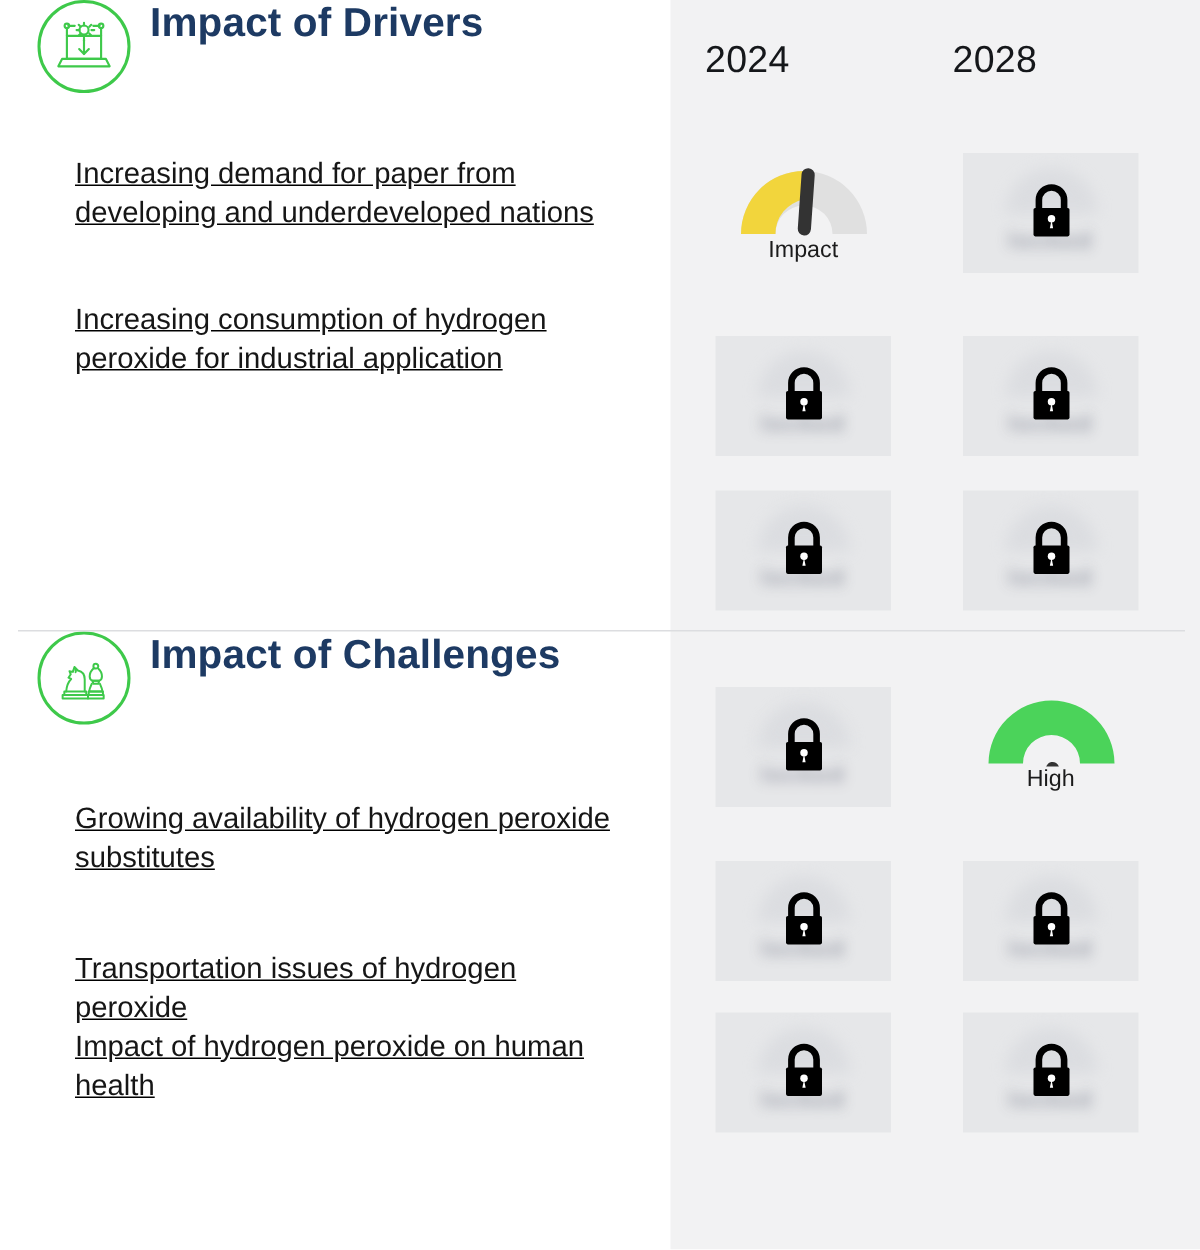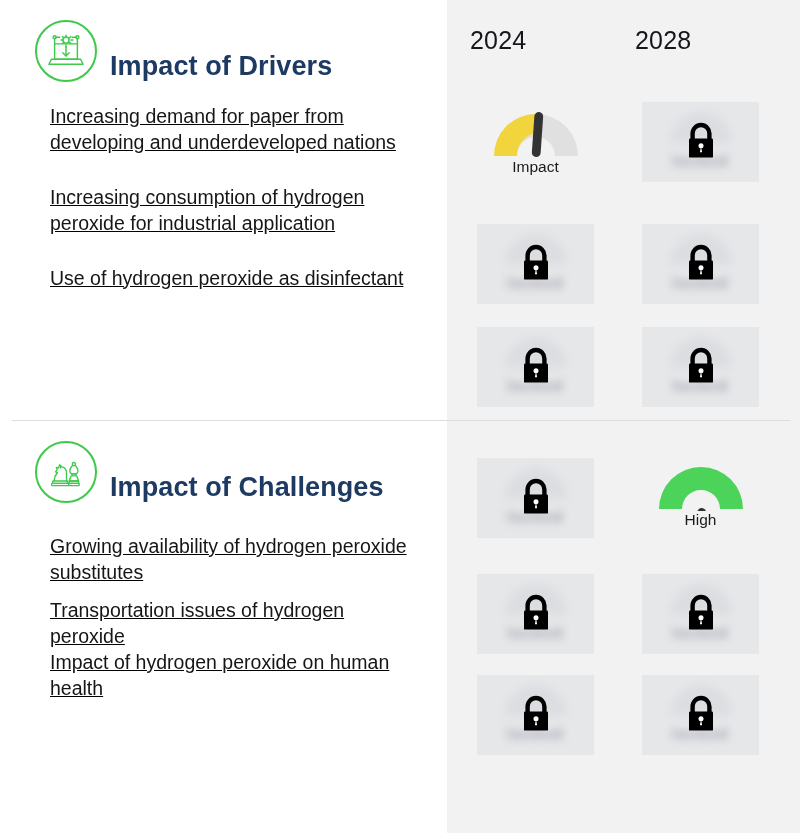--- a/index.html
+++ b/index.html
@@ -59,23 +59,23 @@
   .section {
     position: absolute;
     left: 0;
     width: 447px;
   }
   .section.drivers    { top: 0px; }
   .section.challenges { top: 421px; }
 
   .section-head {
     display: flex;
-    align-items: flex-end;
+    align-items: flex-start;
     gap: 13px;
-    padding-left: 35px;
+    padding-left: 25px;
     height: 82px;
   }
 
   .head-icon {
     width: 62px;
     height: 62px;
     min-width: 62px;
     border-radius: 50%;
     border: 2.4px solid #3ec94a;
     display: flex;
@@ -98,24 +98,24 @@
   }
   .item-text {
     font-size: 19.5px;
     line-height: 1.33;
     color: #161616;
     font-weight: 400;
   }
   
   .item-row { display: block; text-decoration: underline; }
   .drivers   .item-row.r0 { margin-top: 22px; }
-  .drivers   .item-row.r1 { margin-top: 29px; }
+  .drivers   .item-row.r1 { margin-top: 45px; }
   .drivers   .item-row.r2 { margin-top: 29px; }
   .challenges .item-row.r0 { margin-top: 31px; }
-  .challenges .item-row.r1 { margin-top: 12px; }
+  .challenges .item-row.r1 { margin-top: 48px; }
   .challenges .item-row.r2 { }
 
   
   .cell {
     position: absolute;
     width: 117px;
     height: 80px;
   }
   .cell.col0 { left: 477px; }
   .cell.col1 { left: 642px; }
@@ -214,23 +214,20 @@
       </div>
       <div class="section-title">Impact of Drivers</div>
     </div>
     <div class="item-list">
       <div class="item-row r0">
         <div class="item-text">Increasing demand for paper from developing and underdeveloped nations</div>
       </div>
       <div class="item-row r1">
         <div class="item-text">Increasing consumption of hydrogen peroxide for industrial application</div>
       </div>
-      <div class="item-row r2">
-        <div class="item-text">Use of hydrogen peroxide as disinfectant</div>
-      </div>
     </div>
   </div>
 
   <div class="section challenges">
     <div class="section-head">
       <div class="head-icon">
         <svg width="38" height="38" viewBox="0 0 40 40" fill="none" stroke="#3ec94a" stroke-width="1.4" stroke-linecap="round" stroke-linejoin="round">
 
           <path d="M7.5 29.5c.3-4 1.3-6.6 3.5-8.8l-1.9-.9 1.6-2.4-.9-2.2 2.4.5 1.1-3.4 2.4 2.4c2.9.6 4.8 2.9 4.8 6.2v8.6"></path>
           <path d="M13.9 14.2c.5.5.6 1.2.2 1.7"></path>

